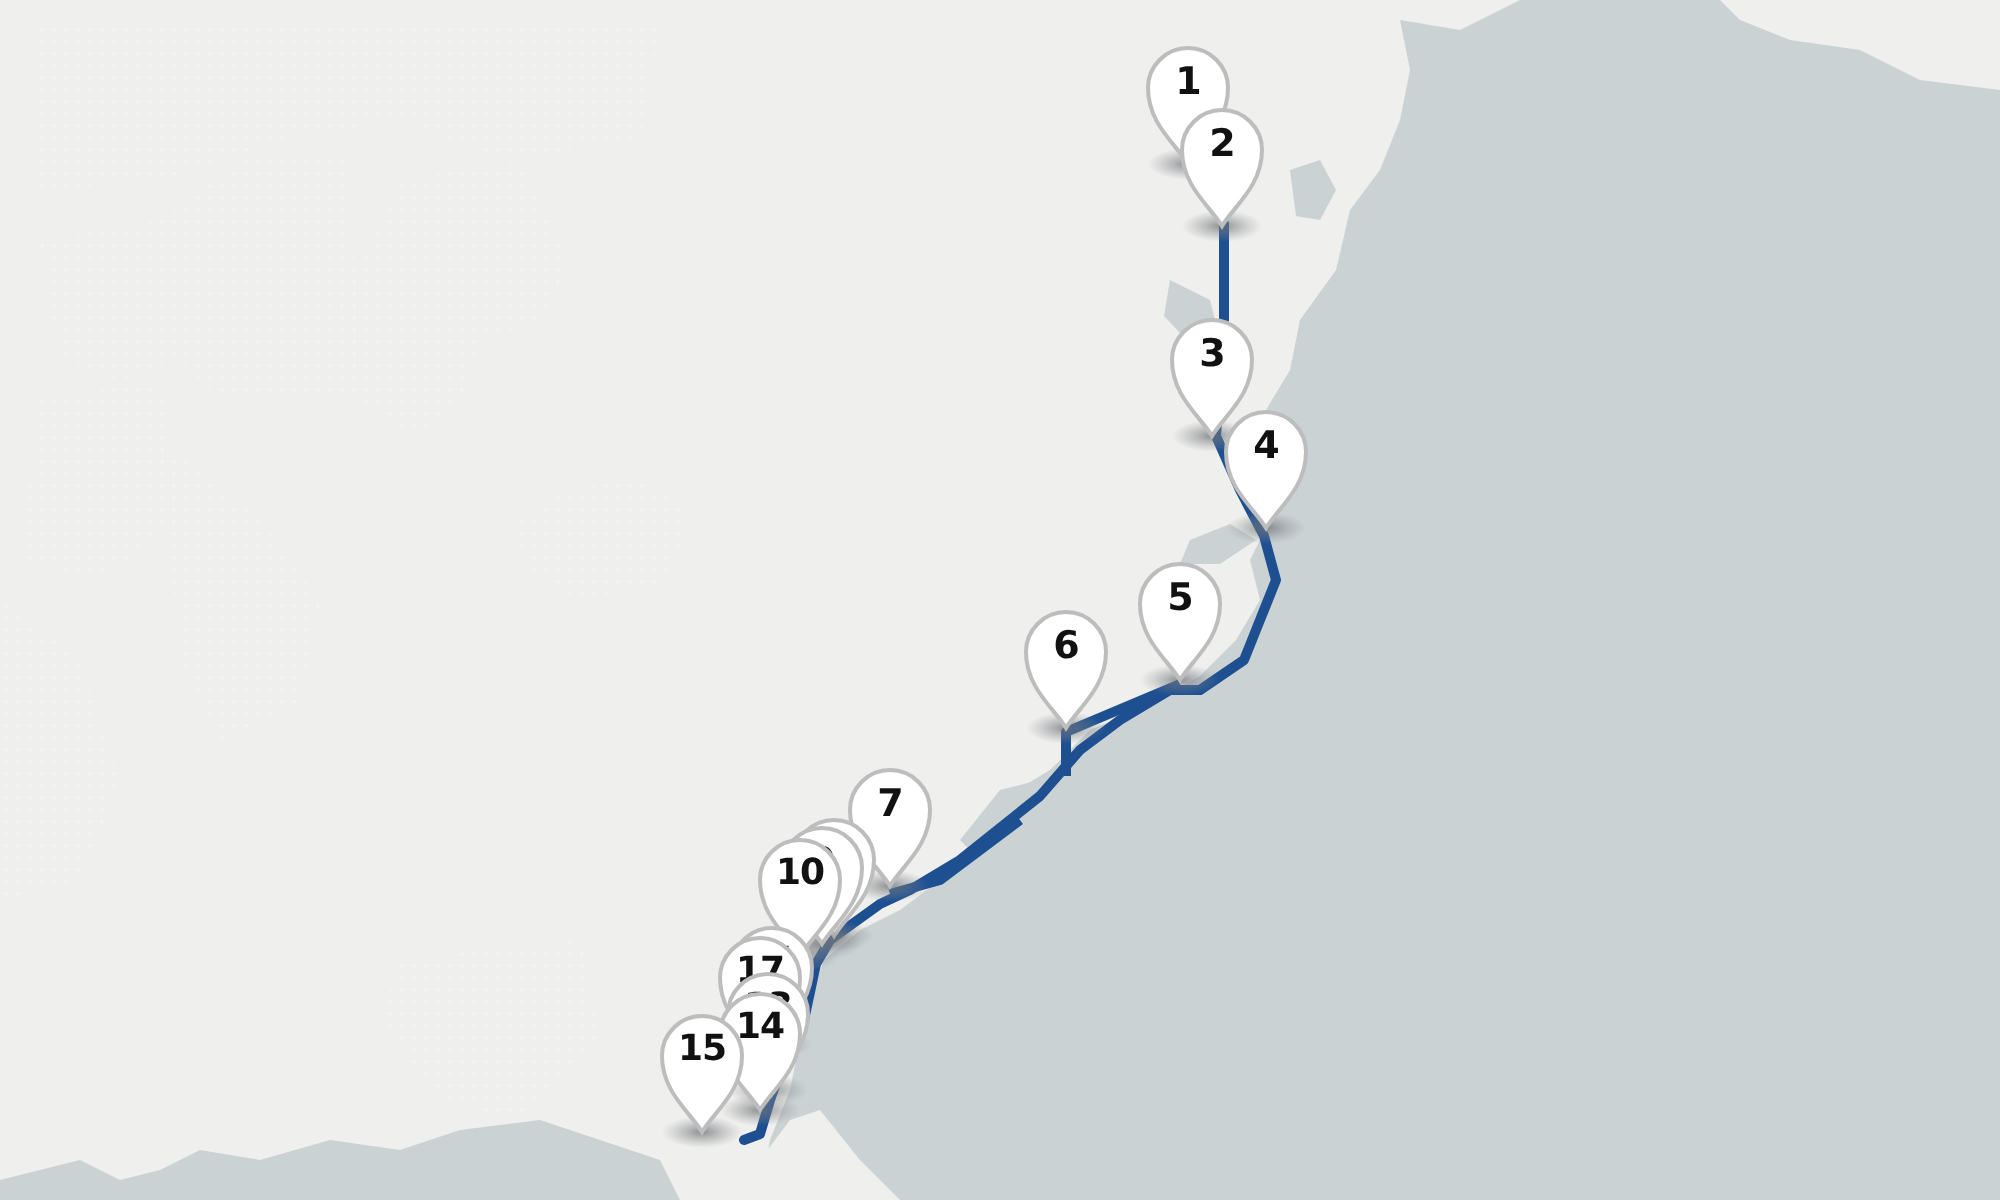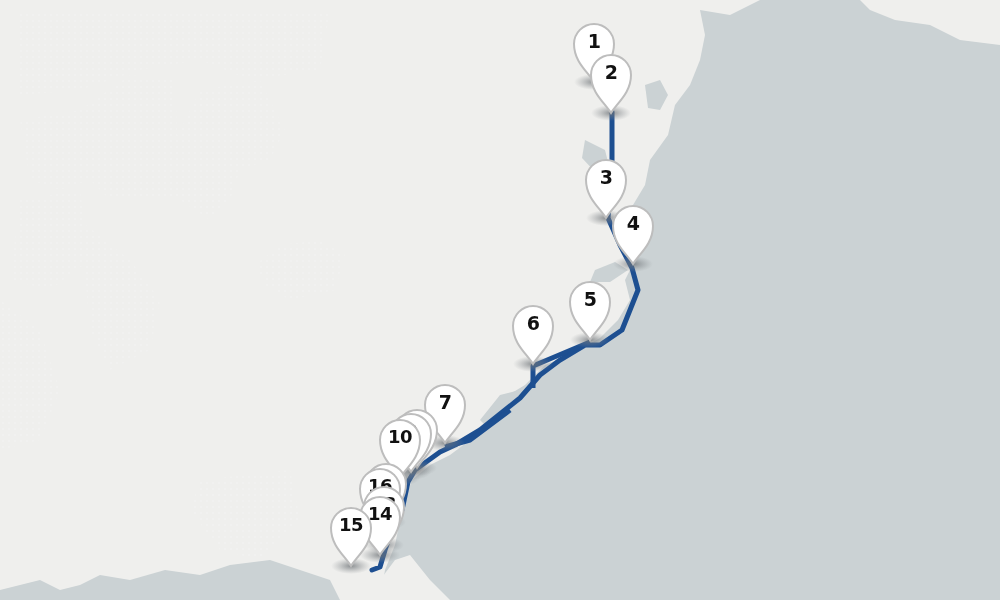--- a/index.html
+++ b/index.html
@@ -131,21 +131,21 @@
           <ellipse cx="23" cy="62" rx="20" ry="8" fill="url(#shadow)"></ellipse>
           <path d="M23 62 C17 52 3 42 3 24 A20 20 0 1 1 43 24 C43 42 29 52 23 62 Z" fill="#ffffff" stroke="#bdbdbd" stroke-width="2"></path>
         </svg>
         <div class="label two">11</div>
       </div>
       <div class="marker" style="left: 380px; top: 527px; z-index: 21;">
         <svg width="46" height="70" viewBox="0 0 46 70">
           <ellipse cx="23" cy="62" rx="20" ry="8" fill="url(#shadow)"></ellipse>
           <path d="M23 62 C17 52 3 42 3 24 A20 20 0 1 1 43 24 C43 42 29 52 23 62 Z" fill="#ffffff" stroke="#bdbdbd" stroke-width="2"></path>
         </svg>
-        <div class="label two">16</div>
+        <div class="label two">17</div>
       </div>
       <div class="marker" style="left: 384px; top: 545px; z-index: 22;">
         <svg width="46" height="70" viewBox="0 0 46 70">
           <ellipse cx="23" cy="62" rx="20" ry="8" fill="url(#shadow)"></ellipse>
           <path d="M23 62 C17 52 3 42 3 24 A20 20 0 1 1 43 24 C43 42 29 52 23 62 Z" fill="#ffffff" stroke="#bdbdbd" stroke-width="2"></path>
         </svg>
         <div class="label two">13</div>
       </div>
       <div class="marker" style="left: 380px; top: 555px; z-index: 23;">
         <svg width="46" height="70" viewBox="0 0 46 70">

